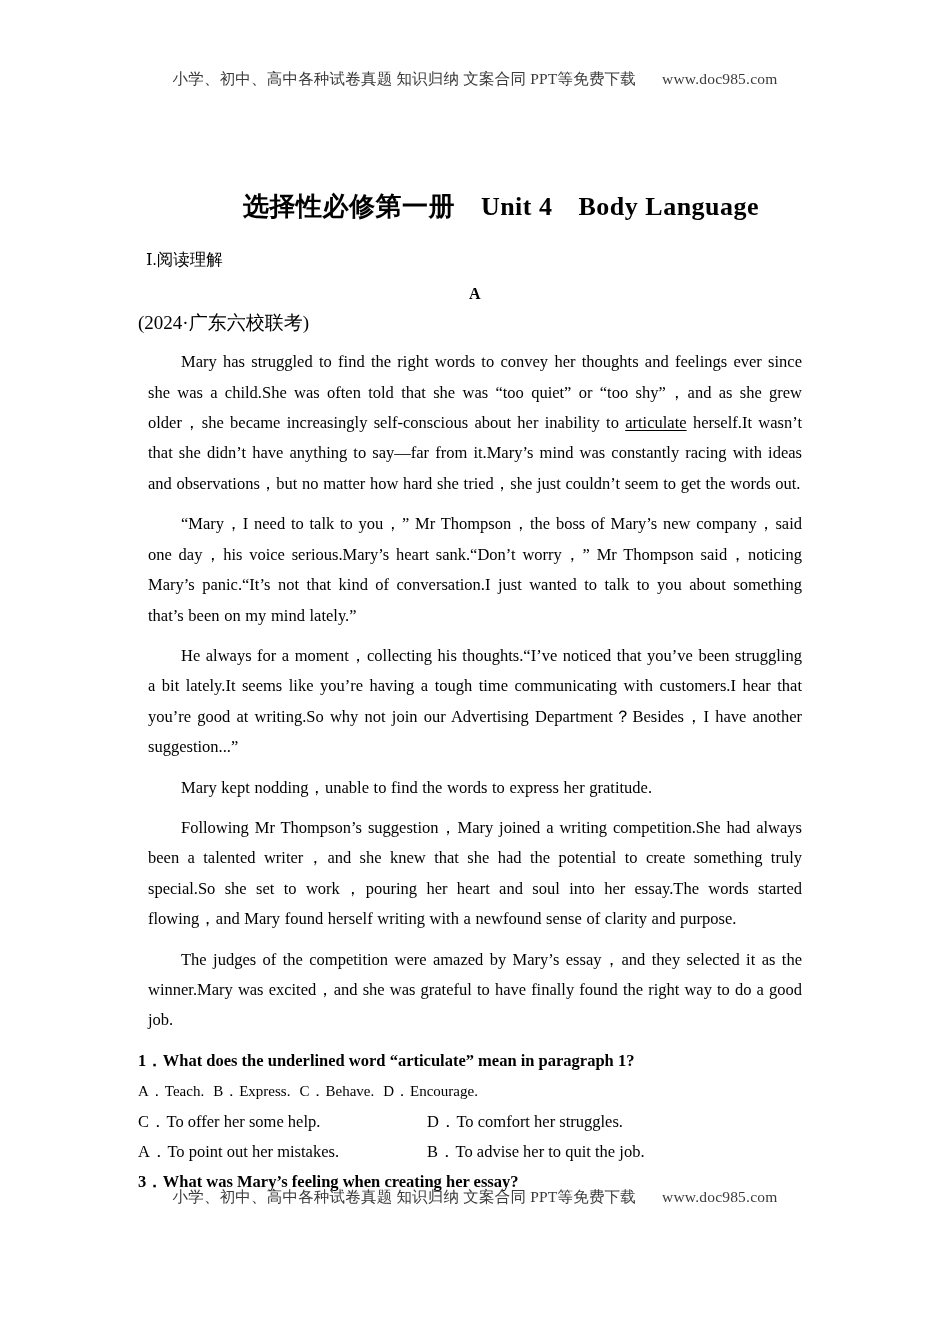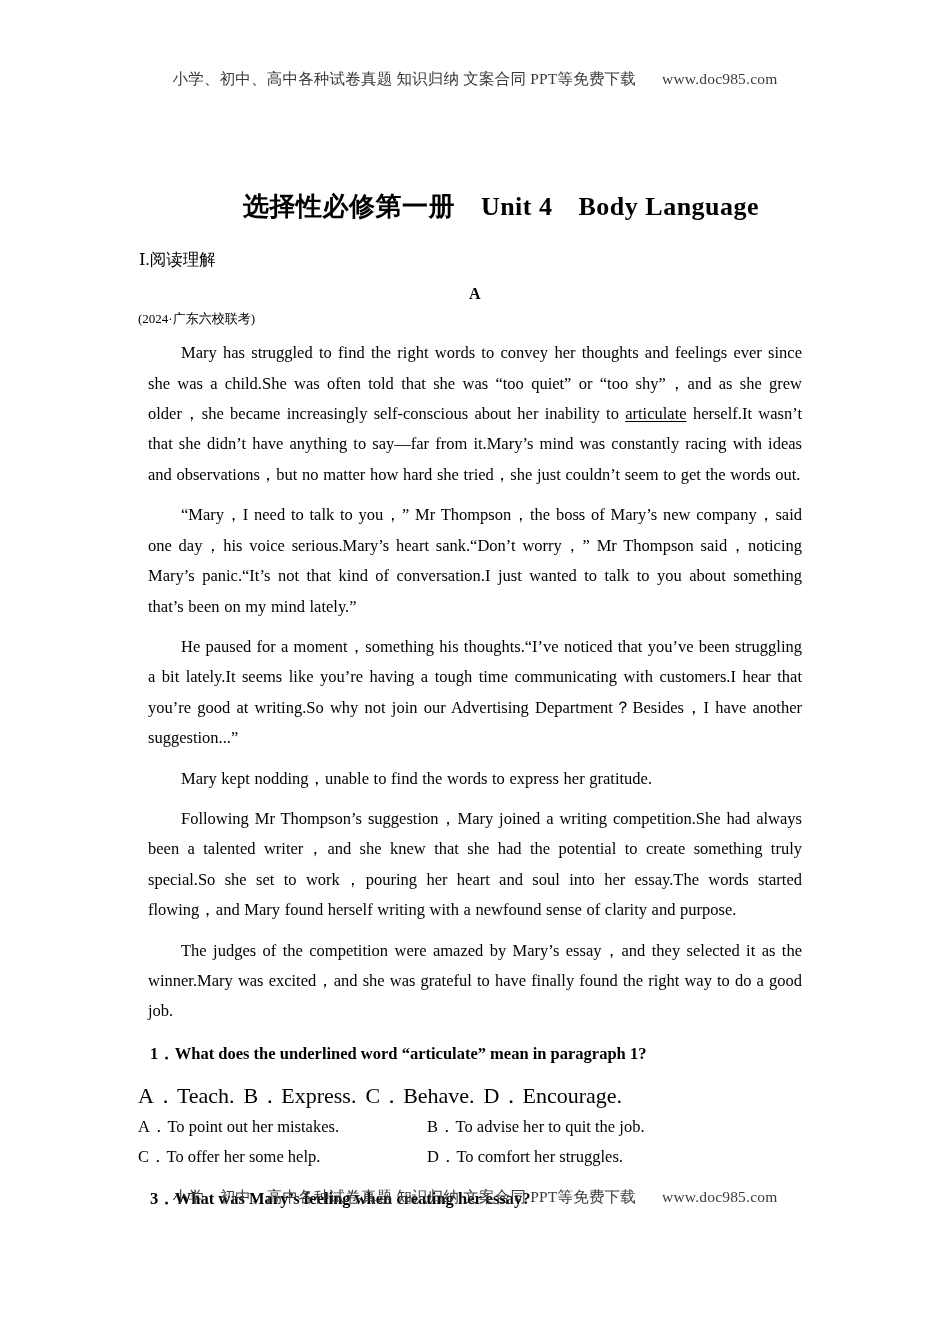--- a/index.html
+++ b/index.html
@@ -60,33 +60,33 @@
   .content {
     position: absolute;
     left: 138px;
     top: 248px;
     width: 674px;
   }
 
   .section-label {
     font-size: 16.5px;
     line-height: 1.5;
-    margin: 0 0 6px 1px;
+    margin: 0 0 6px 8px;
   }
 
   .passage-letter {
     text-align: center;
     font-size: 16px;
     font-weight: bold;
     margin: 12px 0 6px 0;
     letter-spacing: 0.4px;
   }
 
   .source-line {
-    font-size: 13px;
+    font-size: 19px;
     line-height: 1.5;
     margin: 0 0 4px 0;
   }
 
   p.para {
     margin: 10px;
     font-size: 16.5px;
     line-height: 30.4px;
     text-align: justify;
     text-justify: inter-word;
@@ -100,25 +100,25 @@
   }
 
   
   .questions {
     margin-top: 2px;
   }
   .q-stem {
     font-size: 16.5px;
     font-weight: bold;
     line-height: 30.4px;
-    margin: 12px;
+    margin: 0;
     white-space: nowrap;
   }
   .q-options-inline {
-    font-size: 22px;
+    font-size: 15px;
     line-height: 30.4px;
     margin: 0;
     white-space: nowrap;
   }
   .q-options-inline .opt { margin-right: 9px; }
   .q-options-inline .opt:last-child { margin-right: 0; }
 
   .q-options-grid {
     font-size: 16.5px;
     line-height: 30.4px;
@@ -154,42 +154,42 @@
 
     <div class="section-label">Ⅰ.阅读理解</div>
 
     <div class="passage-letter">A</div>
 
     <div class="source-line">(2024·广东六校联考)</div>
 
     <p class="para"><span>Mary has struggled to find the right words to convey her thoughts and feelings ever since she was a child.She was often told that she was “too quiet” or “too shy”，and as she grew older，she became increasingly self-conscious about her inability to </span><u class="underline-word">articulate</u><span> herself.It wasn’t that she didn’t have anything to say—far from it.Mary’s mind was constantly racing with ideas and observations，but no matter how hard she tried，she just couldn’t seem to get the words out.</span></p>
 
     <p class="para">“Mary，I need to talk to you，” Mr Thompson，the boss of Mary’s new company，said one day，his voice serious.Mary’s heart sank.“Don’t worry，” Mr Thompson said，noticing Mary’s panic.“It’s not that kind of conversation.I just wanted to talk to you about something that’s been on my mind lately.”</p>
-    <p class="para">He paused for a moment，something his thoughts.“I’ve noticed that you’ve been struggling a bit lately.It seems like you’re having a tough time communicating with customers.I hear that you’re good at writing.So why not join our Advertising Department？Besides，I have another suggestion...”</p>
+    <p class="para">He always for a moment，collecting his thoughts.“I’ve noticed that you’ve been struggling a bit lately.It seems like you’re having a tough time communicating with customers.I hear that you’re good at writing.So why not join our Advertising Department？Besides，I have another suggestion...”</p>
     <p class="para">Mary kept nodding，unable to find the words to express her gratitude.</p>
     <p class="para">Following Mr Thompson’s suggestion，Mary joined a writing competition.She had always been a talented writer，and she knew that she had the potential to create something truly special.So she set to work，pouring her heart and soul into her essay.The words started flowing，and Mary found herself writing with a newfound sense of clarity and purpose.</p>
     <p class="para">The judges of the competition were amazed by Mary’s essay，and they selected it as the winner.Mary was excited，and she was grateful to have finally found the right way to do a good job.</p>
 
     <div class="questions">
 
       <div>
         <div class="q-stem"><span>1．</span><span>What does the underlined word “articulate” mean in paragraph 1?</span></div>
         <div class="q-options-inline"><span class="opt"><span class="optlabel">A．</span><span>Teach.</span></span><span class="opt"><span class="optlabel">B．</span><span>Express.</span></span><span class="opt"><span class="optlabel">C．</span><span>Behave.</span></span><span class="opt"><span class="optlabel">D．</span><span>Encourage.</span></span></div>
       </div>
 
       <div>
         <div class="q-options-grid">
           <div class="row">
+            <div class="cell"><span class="optlabel">C．</span><span>To offer her some help.</span></div>
+            <div class="cell second"><span class="optlabel">D．</span><span>To comfort her struggles.</span></div>
+          </div>
+          <div class="row">
             <div class="cell"><span class="optlabel">A．</span><span>To point out her mistakes.</span></div>
             <div class="cell second"><span class="optlabel">B．</span><span>To advise her to quit the job.</span></div>
           </div>
-          <div class="row">
-            <div class="cell"><span class="optlabel">C．</span><span>To offer her some help.</span></div>
-            <div class="cell second"><span class="optlabel">D．</span><span>To comfort her struggles.</span></div>
-          </div>
         </div>
       </div>
 
       <div>
         <div class="q-stem"><span>3．</span><span>What was Mary’s feeling when creating her essay?</span></div>
       </div>
 
     </div>
   </div>
 

